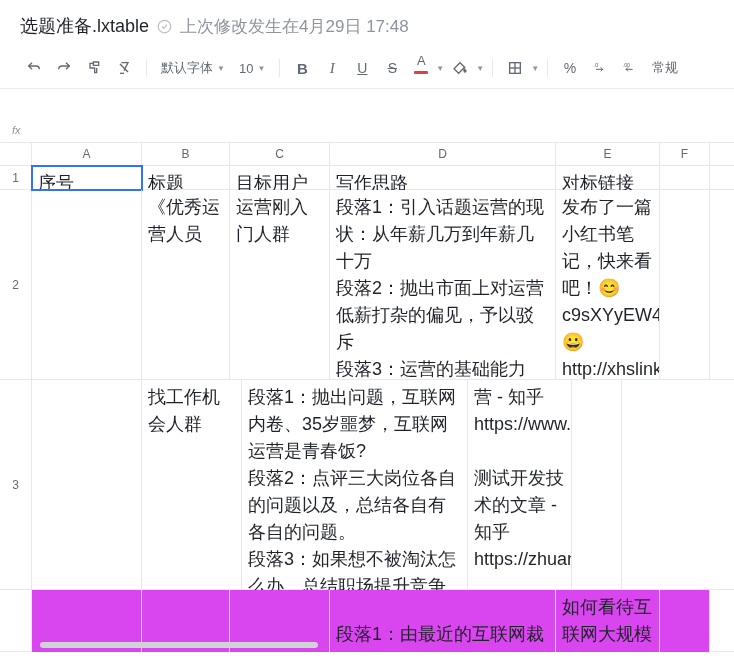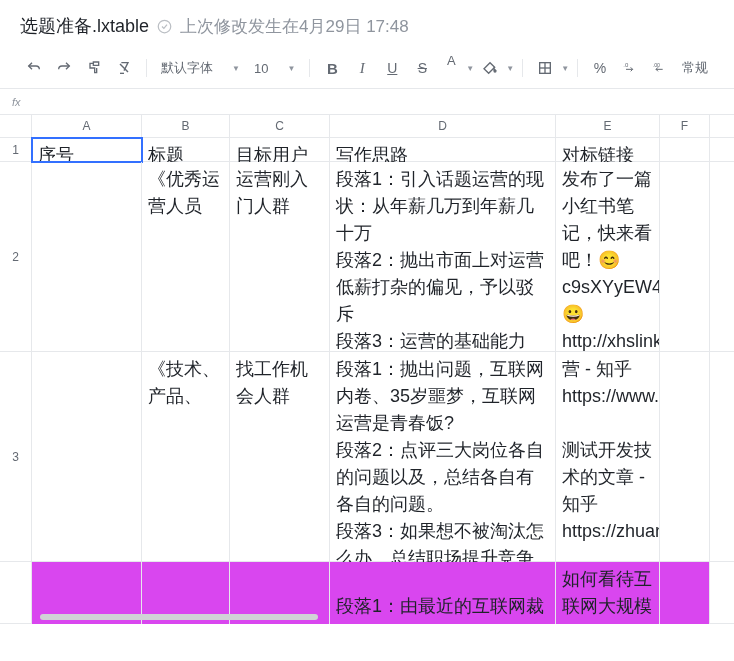--- a/index.html
+++ b/index.html
@@ -5,30 +5,30 @@
 * { box-sizing: border-box; margin: 0; padding: 0; }
 body { font-family: -apple-system, "PingFang SC", "Microsoft YaHei", sans-serif; font-size: 13px; color: #1f2329; background: #fff; overflow: hidden; }
 .header { padding: 14px 20px 10px; display: flex; align-items: center; gap: 8px; }
 .title { font-size: 18px; font-weight: 400; color: #1f2329; }
 .check-icon { width: 15px; height: 15px; color: #bbbfc4; display: inline-flex; align-items: center; }
 .check-icon svg { width: 15px; height: 15px; }
 .subtitle { font-size: 17px; color: #8f959e; }
 .toolbar { display: flex; align-items: center; gap: 2px; padding: 6px 20px; border-bottom: 1px solid #e6e8eb; }
 .tbtn { width: 28px; height: 28px; display: inline-flex; align-items: center; justify-content: center; cursor: pointer; border-radius: 4px; color: #646a73; font-size: 14px; }
 .tbtn svg { width: 16px; height: 16px; }
-.tsel { display: inline-flex; align-items: center; gap: 19px; height: 28px; padding: 0 6px; cursor: pointer; border-radius: 4px; color: #646a73; font-size: 13px; }
+.tsel { display: inline-flex; align-items: center; gap: 4px; height: 28px; padding: 0 6px; cursor: pointer; border-radius: 4px; color: #646a73; font-size: 13px; }
 .caret { font-size: 8px; color: #8f959e; }
 .sep { width: 1px; height: 18px; background: #e6e8eb; margin: 0 6px; }
 .bold { font-weight: bold; font-size: 15px; }
 .italic { font-style: italic; font-family: serif; font-size: 15px; }
 .und { text-decoration: underline; font-size: 14px; }
 .strike { text-decoration: line-through; font-size: 14px; }
 .fontcolor { display: flex; flex-direction: column; align-items: center; line-height: 1; }
 .fontcolor .bar { width: 14px; height: 3px; background: #e53e3e; border-radius: 1px; }
-.fxbar { display: flex; align-items: center; padding: 4px 12px; border-bottom: 1px solid #e6e8eb; height: 26px; }
+.fxbar { display: flex; align-items: center; padding: 4px 12px; border-bottom: 1px solid #e6e8eb; height: 26px; margin-top: 28px; }
 .fxlabel { font-size: 11px; color: #8f959e; font-style: italic; }
 .grid { position: relative; }
 .cols { display: flex; background: #fff; border-bottom: 1px solid #e6e8eb; }
 .rowhdr-space { width: 32px; border-right: 1px solid #e6e8eb; background: #fff; }
 .colhdr { height: 22px; display: flex; align-items: center; justify-content: center; font-size: 12px; color: #646a73; border-right: 1px solid #e6e8eb; background: #fff; }
 .gridbody { display: flex; }
 .rowhdrs { width: 32px; background: #fff; }
 .rowhdr { display: flex; align-items: center; justify-content: center; font-size: 12px; color: #646a73; border-bottom: 1px solid #e6e8eb; border-right: 1px solid #e6e8eb; }
 .cells { flex: 1; }
 .row { display: flex; border-bottom: 1px solid #e6e8eb; }
@@ -179,21 +179,20 @@
 段落3：运营的基础能力+使用场景
 段落4：运营的进阶能力+使用场景
 段落5：运营的中级能力+使用场景
 段落6：运营的高级能力＋使用场景
 段落7：互动，大家报一下自己目前的阶段和目标的阶段</div>
           <div class="cell wE" style="height: 190px; white-space: pre-line;">发布了一篇小红书笔记，快来看吧！😊 c9sXYyEW4cSF4At 😀 http://xhslink.com/UPsMWe，复制本条信息，打开【小红书】App查</div>
           <div class="cell wF" style="height: 190px; white-space: pre-line;"></div>
         </div>
         <div class="row" style="height: 210px; align-items: center;">
           <div class="cell wA" style="height: 210px; white-space: pre-line;"></div>
-          <div class="cell wB" style="height: 210px; white-space: pre-line;">《技术、产品、</div>
           <div class="cell wC" style="height: 210px; white-space: pre-line;">找工作机会人群</div>
           <div class="cell wD" style="height: 210px; white-space: pre-line;">段落1：抛出问题，互联网内卷、35岁噩梦，互联网运营是青春饭?
 段落2：点评三大岗位各自的问题以及，总结各自有各自的问题。
 段落3：如果想不被淘汰怎么办，总结职场提升竞争力的重点
 段落4：重点1：专业领域技能+举例段落5：重点2：跨领域技能+举例
 段落6：重点3：不断学习能力+举例
 段落7：结束并互动，你具有哪个不被淘汰的能力？</div>
           <div class="cell wE" style="height: 210px; white-space: pre-line;">营 - 知乎 https://www.zhihu.com/question/499395161/answer/2229424704
 
 测试开发技术的文章 - 知乎 https://zhuanlan.zhihu.com/p/94077198</div>

